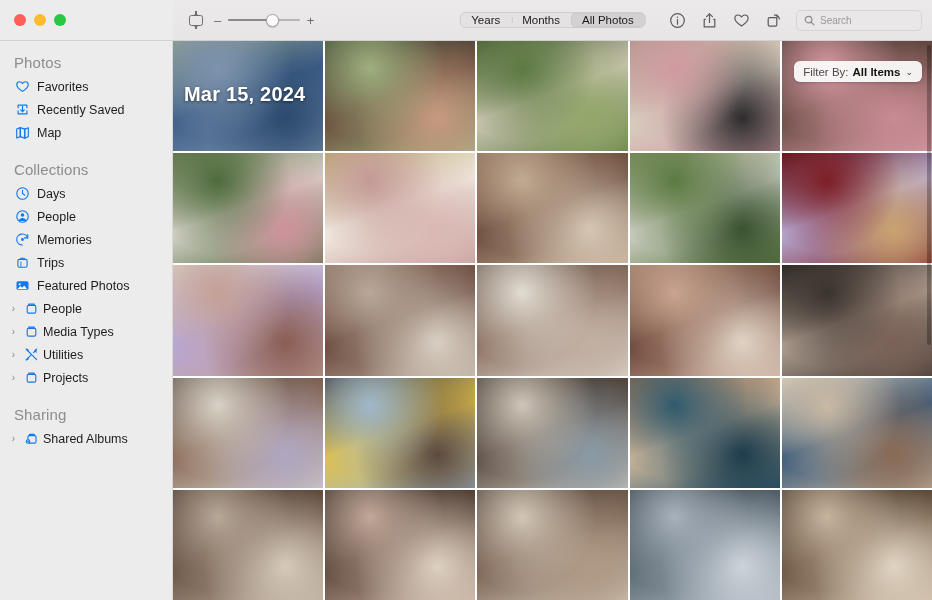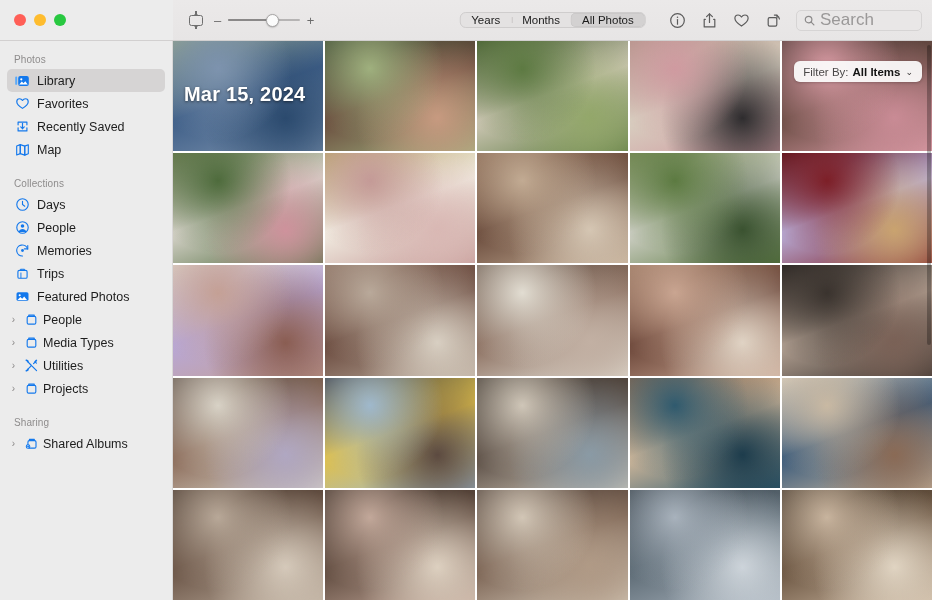--- a/index.html
+++ b/index.html
@@ -57,29 +57,29 @@
 
   .tl-icons { margin-left:auto; display:flex; align-items:center; gap:13px; }
   .ticon { width:19px; height:19px; color:#5b5b5b; display:flex; align-items:center; justify-content:center; }
   .ticon svg { display:block; }
 
   .search {
     margin-left:13px; width:126px; height:21px; border-radius:5px;
     background:#e9e7e7; border:0.5px solid #d6d4d4; display:flex; align-items:center;
     padding:0 7px; gap:5px;
   }
-  .search .sph { font-size:17px; color:#9a9898; }
+  .search .sph { font-size:10px; color:#9a9898; }
 
   
   .body { flex:1; display:flex; min-height:0; }
 
   
   .sidebar { width:173px; flex:0 0 173px; background:#ececec; padding:7px 0 0 0;
              border-right:0.5px solid #d9d7d7; overflow:hidden; }
-  .sb-head { font-size:10px; color:#8e8c8c; padding:6px 0 4px 14px; letter-spacing:.1px; }
+  .sb-head { font-size:15px; color:#8e8c8c; padding:6px 0 4px 14px; letter-spacing:.1px; }
   .sb-list { padding:0 7px; }
   .sb-item { display:flex; align-items:center; height:23px; border-radius:5px;
              padding-left:7px; gap:7px; position:relative; }
   .sb-item.sel { background:#d6d4d4; }
   .sb-item .lbl { font-size:12.5px; color:#1d1d1d; white-space:nowrap; }
   .sb-ic { width:16px; height:16px; flex:0 0 16px; display:flex; align-items:center; justify-content:center; color:#1378ec; }
   .sb-ic svg { display:block; }
   .disc { width:9px; flex:0 0 9px; font-size:10px; color:#8b8989; line-height:1;
           display:flex; align-items:center; justify-content:center; }
   .sb-item.has-disc { padding-left:2px; gap:4px; }
@@ -188,31 +188,20 @@
     </div>
   </div>
 
   <div class="body">
 
     <div class="sidebar">
 
       <div class="sb-head">Photos</div>
       <div class="sb-list">
 
-        <div class="sb-item sel">
-          <span class="sb-ic">
-            <svg width="16" height="16" viewBox="0 0 16 16" fill="none">
-              <rect x="1.2" y="3.6" width="2" height="8.2" rx="0.9" fill="#5aa9f8"></rect>
-              <rect x="4.2" y="2.9" width="10.6" height="10.2" rx="2" fill="#1378ec"></rect>
-              <circle cx="7.3" cy="6.3" r="1.1" fill="#ffffff"></circle>
-              <path d="M5.2 11.4l2.6-2.8 1.7 1.7 1.8-2.1 2.4 3.2z" fill="#ffffff"></path>
-            </svg>
-          </span>
-          <span class="lbl">Library</span>
-        </div>
 
         <div class="sb-item">
           <span class="sb-ic">
             <svg width="15" height="15" viewBox="0 0 16 16" fill="none" stroke="#1378ec" stroke-width="1.25" stroke-linejoin="round">
               <path d="M8 13.2C3.3 10.1 1.9 8.1 1.9 6 1.9 4.1 3.3 2.9 4.9 2.9c1.3 0 2.4.8 3.1 1.9.7-1.1 1.8-1.9 3.1-1.9 1.6 0 3 1.2 3 3.1 0 2.1-1.4 4.1-6.1 7.2z"></path>
             </svg>
           </span>
           <span class="lbl">Favorites</span>
         </div>
 

